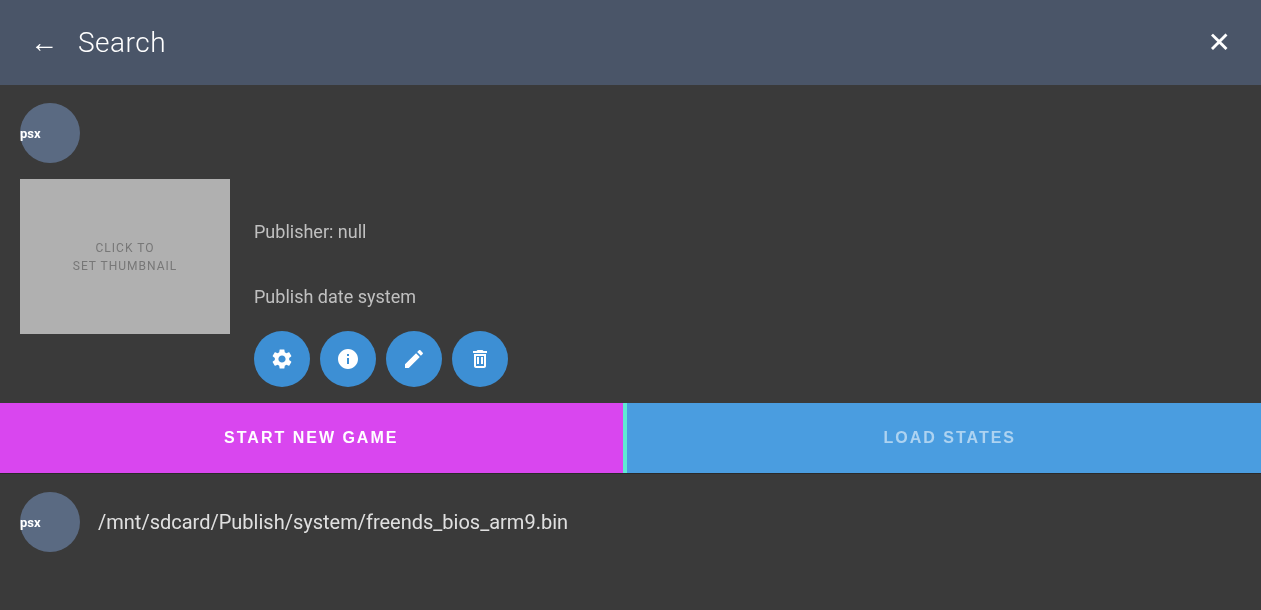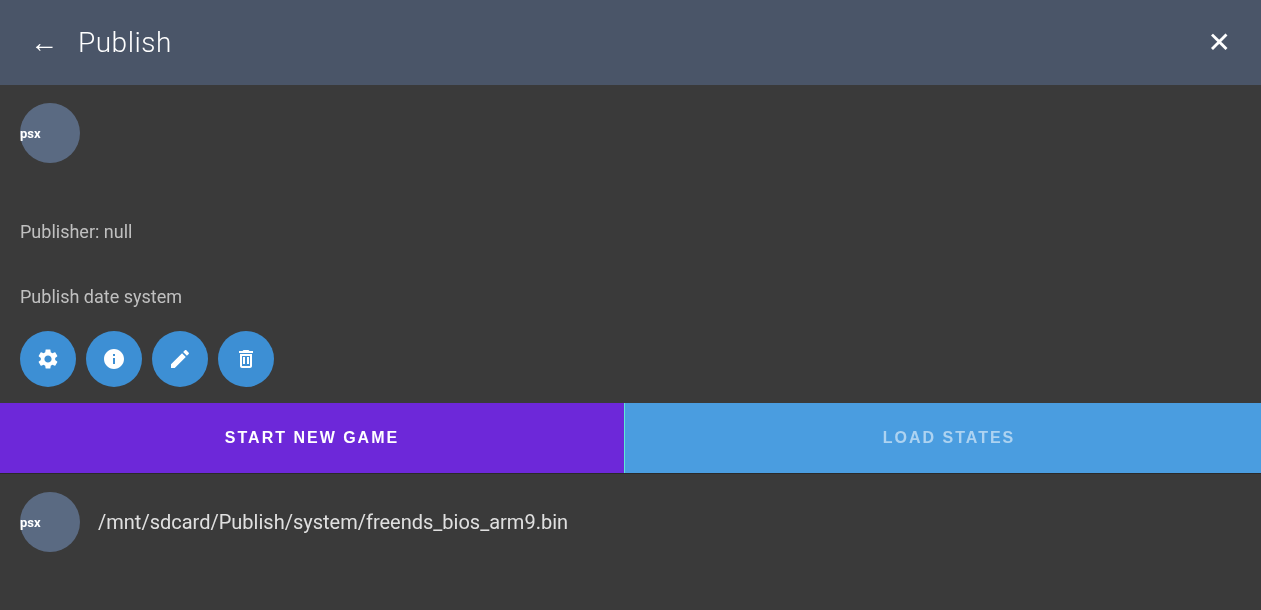--- a/index.html
+++ b/index.html
@@ -144,29 +144,29 @@
     }
 
     
     .bottom-buttons {
       display: flex;
       width: 100%;
       height: 70px;
     }
     .btn-start {
       flex: 1;
-      background: #6d28d9;
+      background: #d946ef;
       border: none;
       color: white;
       font-size: 16px;
       font-weight: 700;
       letter-spacing: 2px;
       text-transform: uppercase;
       cursor: pointer;
-      border-right: 1px solid #5eead4;
+      border-right: 4px solid #5eead4;
     }
     .btn-load {
       flex: 1;
       background: #4a9de0;
       border: none;
       color: rgba(255,255,255,0.55);
       font-size: 16px;
       font-weight: 700;
       letter-spacing: 2px;
       text-transform: uppercase;
@@ -190,36 +190,41 @@
     }
   </style>
 </head>
 <body>
 
 <div class="header">
   <div class="header-left">
     <button class="header-back-btn">
       <span>←</span>
     </button>
-    <span class="header-title">Publish</span>
+    <span class="header-title">Search</span>
   </div>
   <button class="header-close-btn">
     <span>✕</span>
   </button>
 </div>
 
 <div class="content">
 
   <div class="result-item">
     <div class="platform-badge">
       <span>psx</span>
     </div>
   </div>
 
   <div class="detail-panel">
+    <div class="thumbnail-box">
+      <span class="thumbnail-text">
+        <span>CLICK TO</span><br><span>SET THUMBNAIL</span>
+      </span>
+    </div>
     <div class="meta-info">
       <span class="meta-line">Publisher: null</span>
       <span class="meta-line">Publish date system</span>
       <div class="action-buttons">
 
         <button class="action-btn">
           <svg viewBox="0 0 24 24" xmlns="http://www.w3.org/2000/svg">
             <path d="M19.14,12.94c0.04-0.3,0.06-0.61,0.06-0.94c0-0.32-0.02-0.64-0.07-0.94l2.03-1.58c0.18-0.14,0.23-0.41,0.12-0.61 l-1.92-3.32c-0.12-0.22-0.37-0.29-0.59-0.22l-2.39,0.96c-0.5-0.38-1.03-0.7-1.62-0.94L14.4,2.81c-0.04-0.24-0.24-0.41-0.48-0.41 h-3.84c-0.24,0-0.43,0.17-0.47,0.41L9.25,5.35C8.66,5.59,8.12,5.92,7.63,6.29L5.24,5.33c-0.22-0.08-0.47,0-0.59,0.22L2.74,8.87 C2.62,9.08,2.66,9.34,2.86,9.48l2.03,1.58C4.84,11.36,4.8,11.69,4.8,12s0.02,0.64,0.07,0.94l-2.03,1.58 c-0.18,0.14-0.23,0.41-0.12,0.61l1.92,3.32c0.12,0.22,0.37,0.29,0.59,0.22l2.39-0.96c0.5,0.38,1.03,0.7,1.62,0.94l0.36,2.54 c0.05,0.24,0.24,0.41,0.48,0.41h3.84c0.24,0,0.44-0.17,0.47-0.41l0.36-2.54c0.59-0.24,1.13-0.56,1.62-0.94l2.39,0.96 c0.22,0.08,0.47,0,0.59-0.22l1.92-3.32c0.12-0.22,0.07-0.47-0.12-0.61L19.14,12.94z M12,15.6c-1.98,0-3.6-1.62-3.6-3.6 s1.62-3.6,3.6-3.6s3.6,1.62,3.6,3.6S13.98,15.6,12,15.6z"></path>
           </svg>
         </button>

